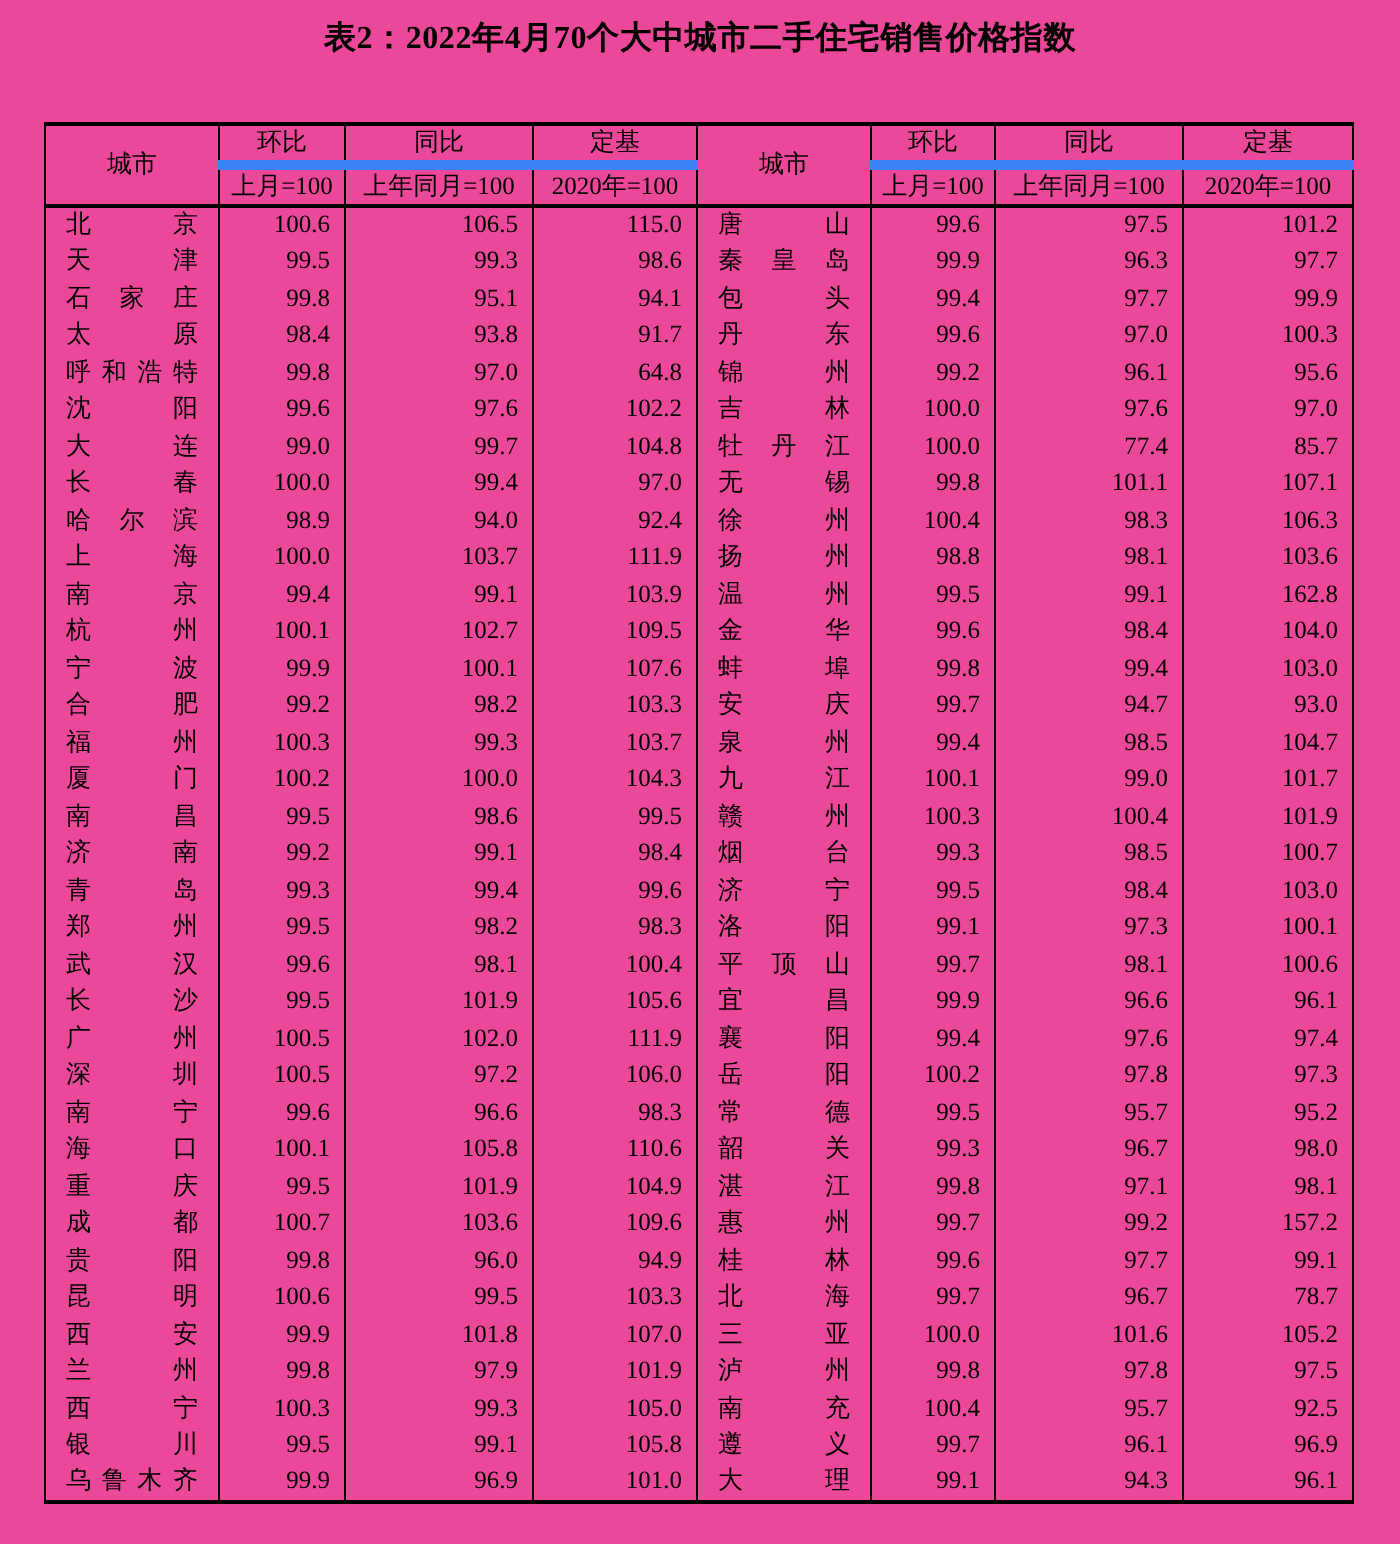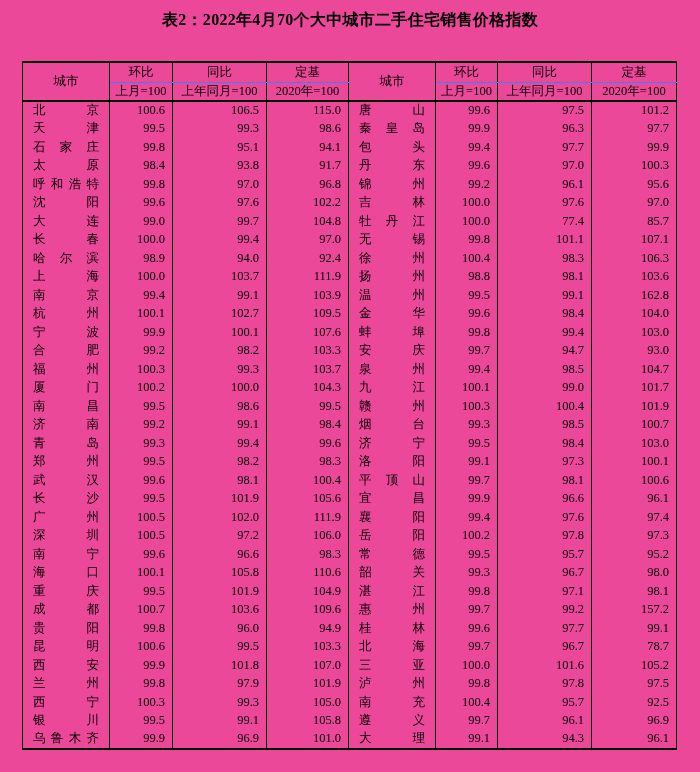--- a/index.html
+++ b/index.html
@@ -34,21 +34,21 @@
   }
   .index-table th, .index-table td {
     border-left: 1px solid #000;
     border-right: 1px solid #000;
     padding: 0;
     vertical-align: middle;
     font-weight: normal;
   }
   .index-table thead th {
     text-align: center;
-    border-bottom: 1px solid #3b82f6;
+    border-bottom: 5px solid #3b82f6;
     height: 20px;
     font-size: 12.5px;
   }
   .index-table thead tr.sub-row th { height: 19px; margin-left: 43px; }
   .index-table thead tr.sub-row th,
   .index-table thead th.city-head {
     border-bottom: 2px solid #000;
   }
   .index-table tbody td { height: 18.5px; border-top: none; border-bottom: none; }
   .num-cell { text-align: right; padding-right: 7px !important; }
@@ -185,21 +185,21 @@
           <td class="city-cell">
             <div class="city-name">
               <span>呼</span>
               <span>和</span>
               <span>浩</span>
               <span>特</span>
             </div>
           </td>
           <td class="num-cell">99.8</td>
           <td class="num-cell">97.0</td>
-          <td class="num-cell">96.8</td>
+          <td class="num-cell">64.8</td>
           <td class="city-cell">
             <div class="city-name">
               <span>锦</span>
               <span>州</span>
             </div>
           </td>
           <td class="num-cell">99.2</td>
           <td class="num-cell">96.1</td>
           <td class="num-cell">95.6</td>
         </tr>

